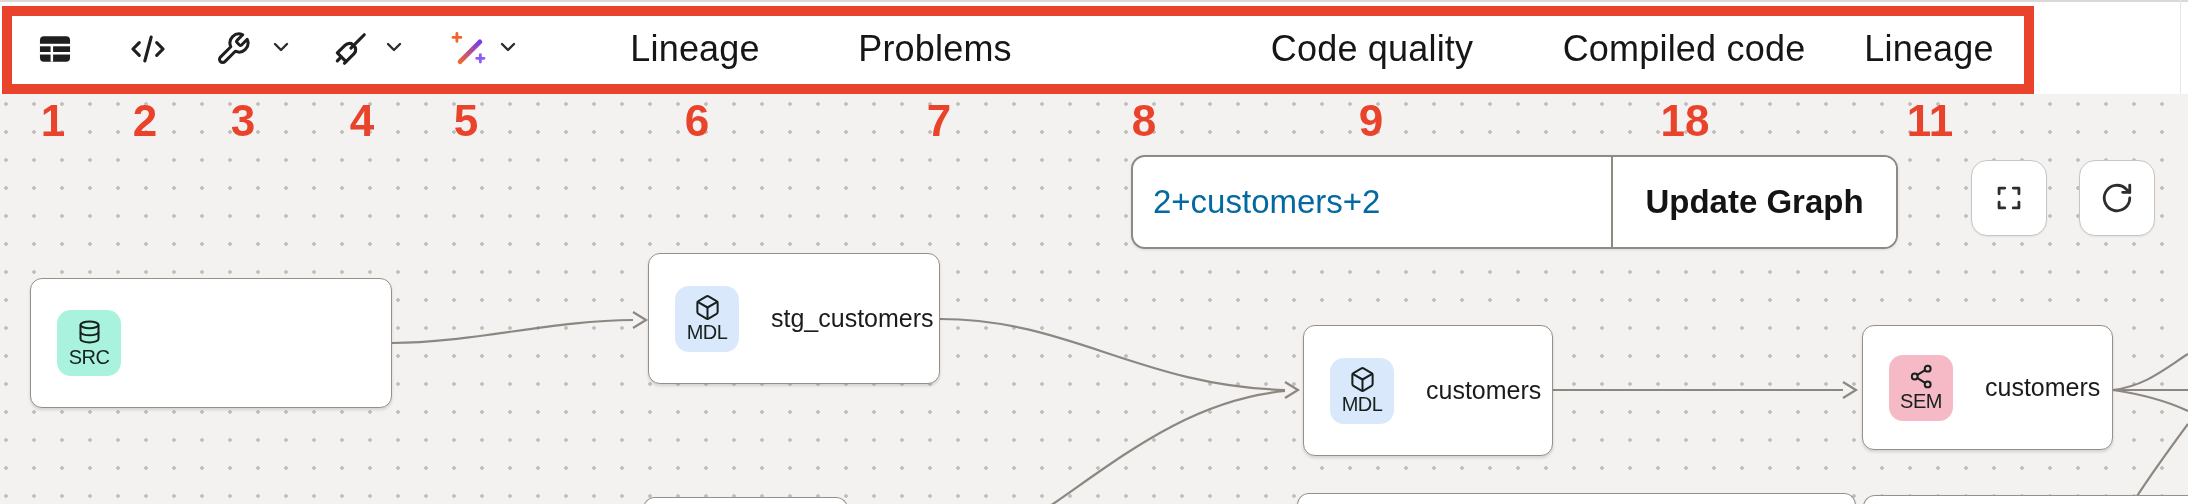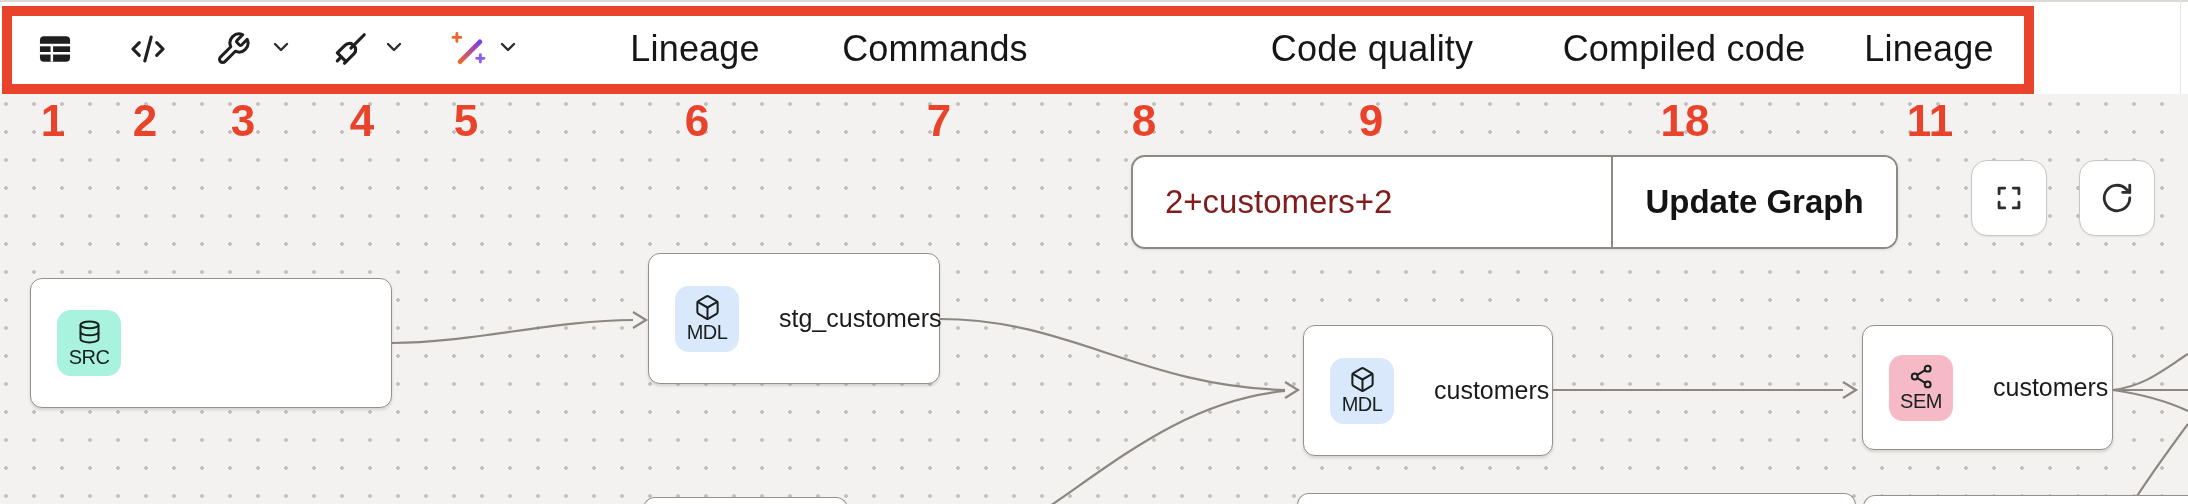--- a/index.html
+++ b/index.html
@@ -65,21 +65,21 @@
   .num-5{left:697px}.num-6{left:939px}.num-7{left:1144px}.num-8{left:1371px}.num-9{left:1685px}.num-10{left:1930px}
 
   
   .edges { position:absolute; left:0; top:0; z-index:1; }
   .edges path { fill:none; stroke:#8d8781; stroke-width:2.2px; }
 
   
   .node {
     position:absolute; z-index:2;
     background:#ffffff; border:1.5px solid #96908a; border-radius:12px;
-    display:flex; align-items:center; gap:40px; padding-left:26px;
+    display:flex; align-items:center; gap:32px; padding-left:26px;
     box-shadow:0 2px 3px rgba(70,64,58,.18);
     cursor:pointer;
   }
   .node-label { font-size:25px; color:#1b1b1b; white-space:nowrap; }
   .badge {
     width:64px; height:66px; border-radius:14px; flex:0 0 auto;
     display:flex; flex-direction:column; align-items:center; justify-content:center;
     color:#17201c;
   }
   .badge svg { display:block; }
@@ -91,21 +91,21 @@
   }
 
   
   .search-combo {
     position:absolute; left:1131px; top:155px; width:767px; height:94px; z-index:3;
     background:#fff; border:2px solid #8f8983; border-radius:14px;
     display:flex; overflow:hidden; box-shadow:0 1px 3px rgba(0,0,0,.10);
   }
   .search-input {
     width:478px; height:100%; border:none; outline:none; background:transparent;
-    font-family:inherit; font-size:33px; color:#7f1d1d; padding:0 0 0 32px;
+    font-family:inherit; font-size:33px; color:#0369a1; padding:0 0 0 20px;
   }
   .update-btn {
     flex:1; border:none; border-left:2px solid #8f8983; background:#fff;
     font-family:inherit; font-weight:bold; font-size:33px; color:#141414;
     display:flex; align-items:center; justify-content:center; cursor:pointer;
   }
   .icon-btn {
     position:absolute; top:160px; width:76px; height:76px; z-index:3;
     background:#fff; border:1.5px solid #c9c6c2; border-radius:16px;
     display:flex; align-items:center; justify-content:center;
@@ -192,21 +192,21 @@
       <path d="M19.8 15.6v4.6 M17.5 17.9h4.6" stroke="#8b5cf6" stroke-width="1.8" stroke-linecap="round"></path>
     </svg>
   </button>
   <span class="chev ch-wand">
     <svg width="24" height="24" viewBox="0 0 24 24" fill="none" stroke="#2c2c2c" stroke-width="2.4" stroke-linecap="round" stroke-linejoin="round">
         <path d="m6 9 6 6 6-6"></path>
       </svg>
   </span>
 
   <span class="tab tab-0">Lineage</span>
-  <span class="tab tab-1">Commands</span>
+  <span class="tab tab-1">Problems</span>
   <span class="tab tab-3">Code quality</span>
   <span class="tab tab-4">Compiled code</span>
   <span class="tab tab-5">Lineage</span>
 
   <div class="red-frame"></div>
 </div>
 
 <span class="num num-0">1</span>
 <span class="num num-1">2</span>
 <span class="num num-2">3</span>

